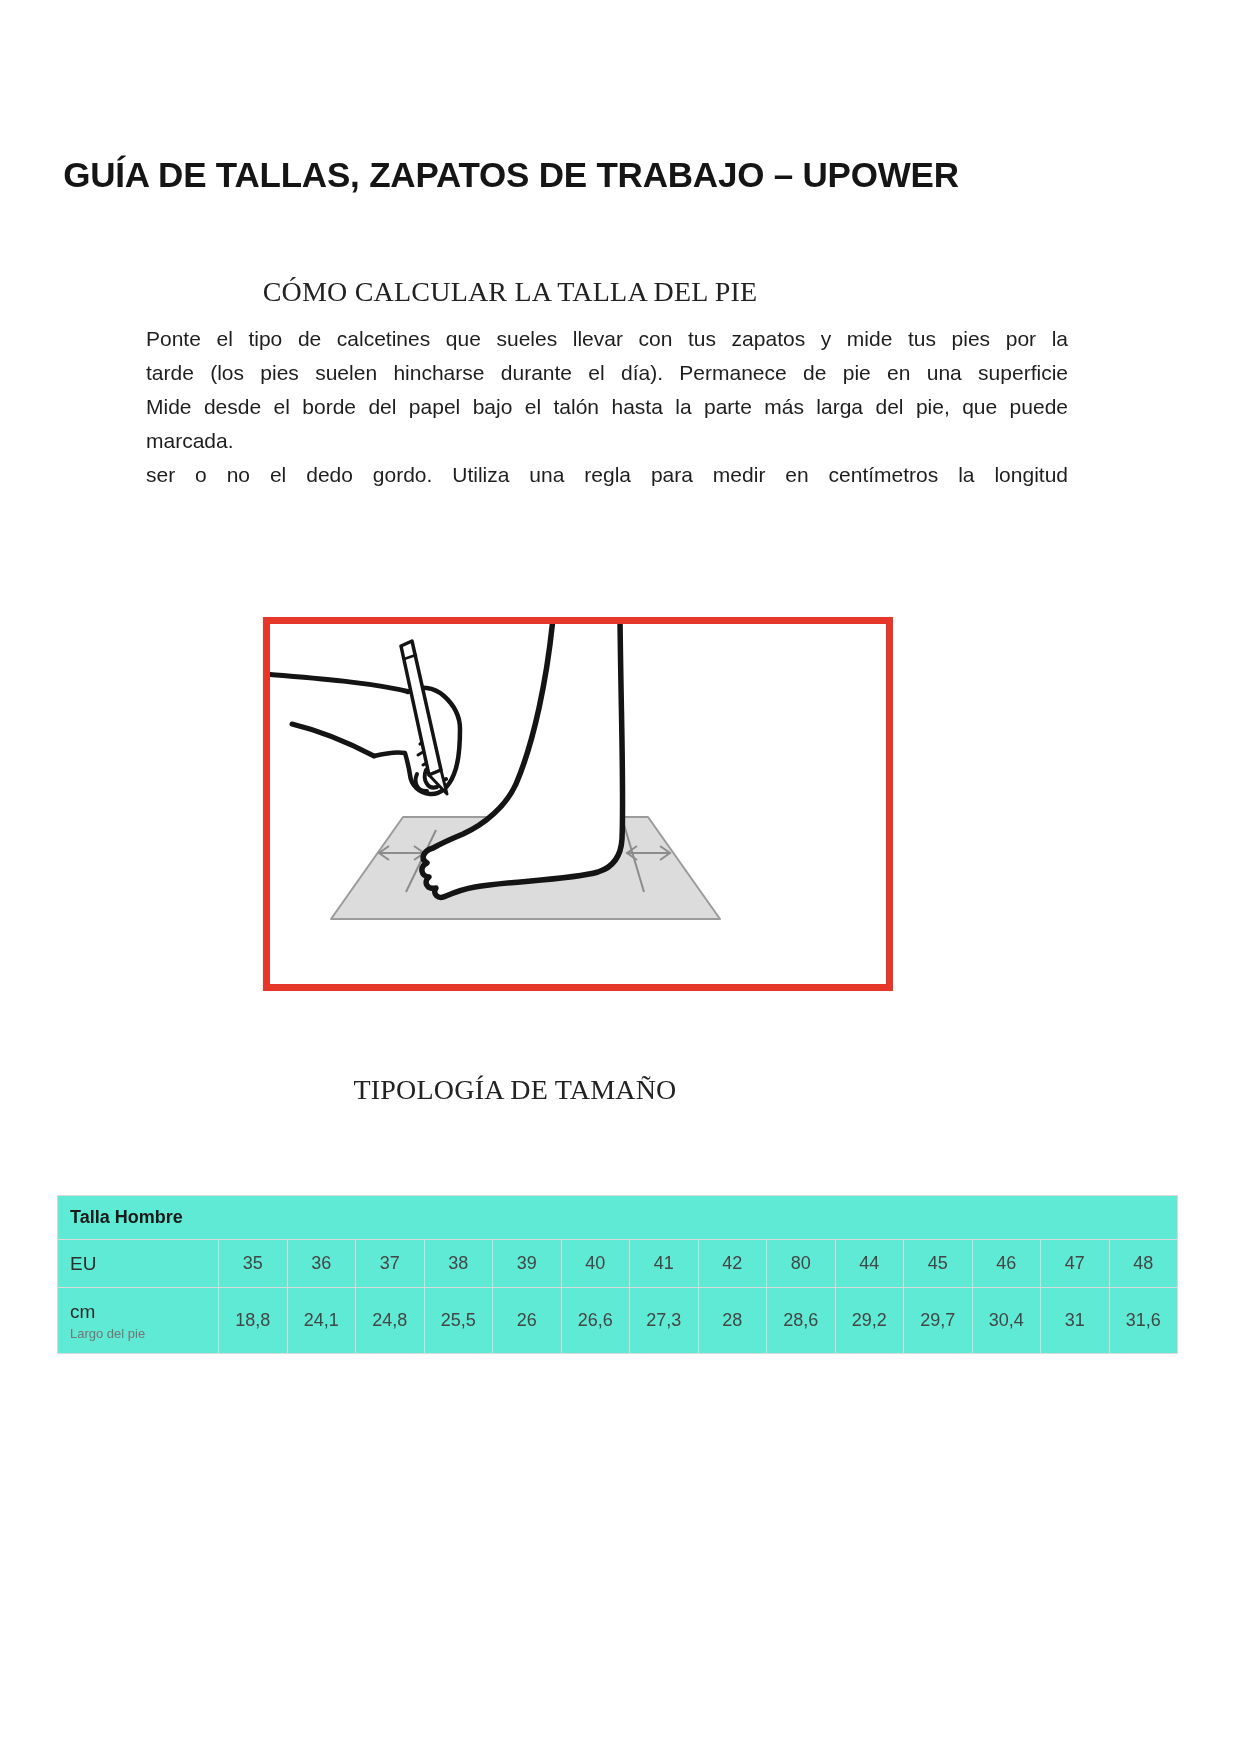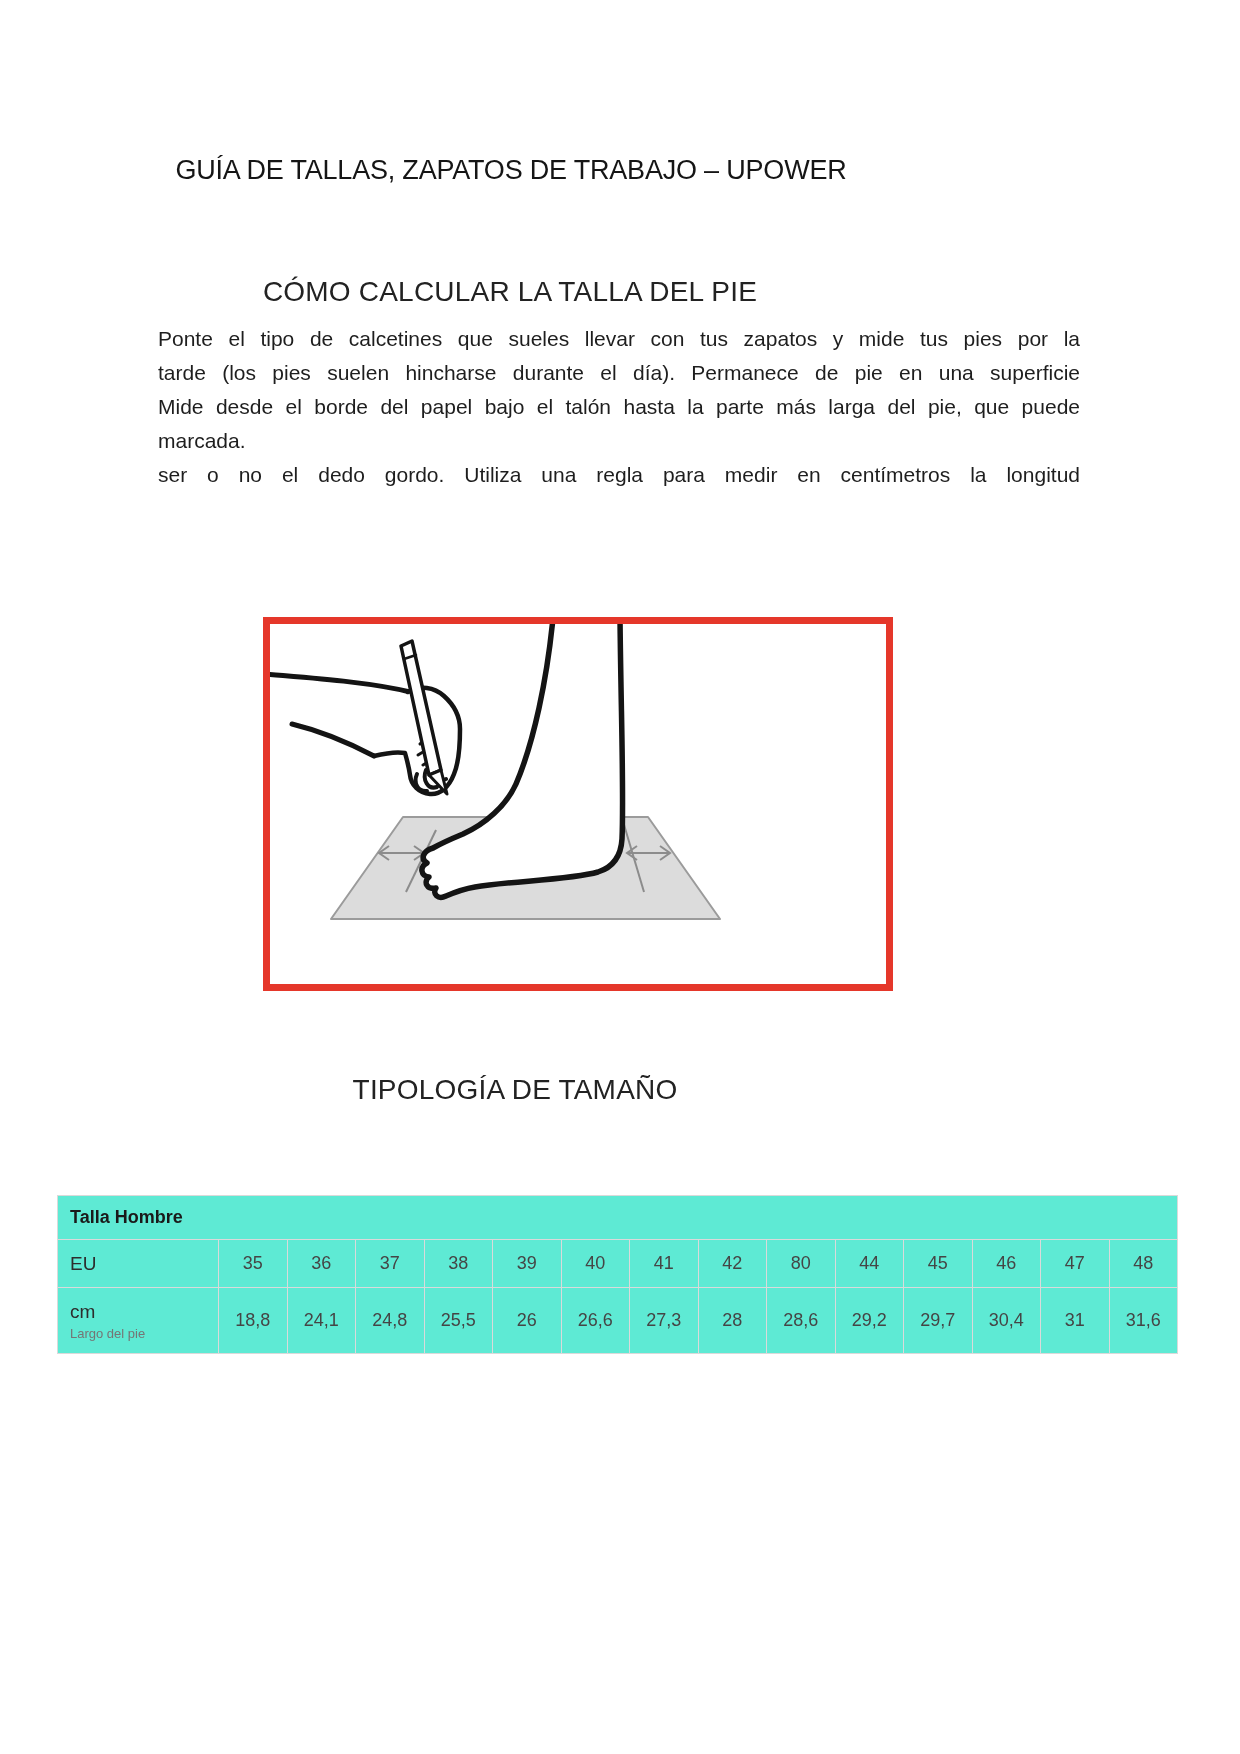--- a/index.html
+++ b/index.html
@@ -7,33 +7,34 @@
   body {
     width: 1240px; height: 1754px;
     position: relative;
     font-family: "Liberation Sans", sans-serif;
     color: #1d1d1d;
     overflow: hidden;
   }
   .doc-title {
     position: absolute; top: 155px; left: 0; width: 1022px;
     text-align: center;
-    font-size: 27px; font-weight: normal; letter-spacing: -0.2px;
+    font-size: 35px; font-weight: bold; letter-spacing: -0.2px;
     color: #151515;
   }
   .section-heading {
     position: absolute; left: 0; width: 1020px;
     text-align: center;
     font-size: 28px; font-weight: 400; letter-spacing: 0.2px;
     color: #222222;
+    font-family: Liberation Serif, serif;
   }
   #heading-calc { top: 276px; }
   #heading-tipologia { top: 1074px; padding-left: 10px; }
   .paragraph {
-    position: absolute; top: 322px; left: 158px; width: 922px;
+    position: absolute; top: 322px; left: 146px; width: 922px;
     font-size: 21px; line-height: 34px; color: #1e1e1e;
   }
   .paragraph .pline { text-align: justify; text-align-last: justify; }
   .paragraph .pline.last { text-align-last: left; }
   .figure-frame {
     position: absolute; top: 617px; left: 263px;
     width: 630px; height: 374px;
     border: 7px solid #e5372a;
     background: #ffffff;
   }

